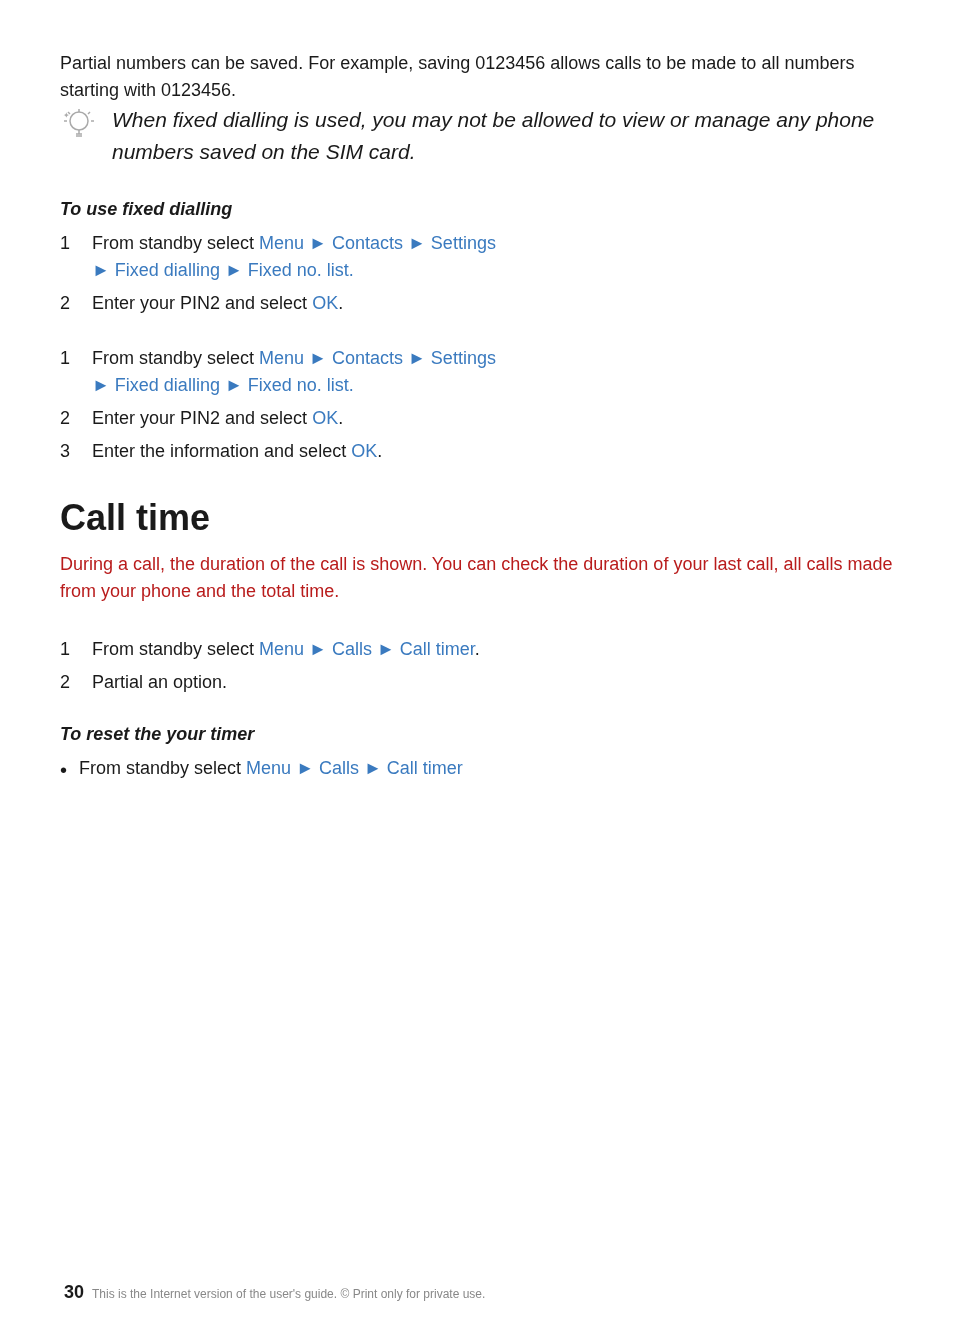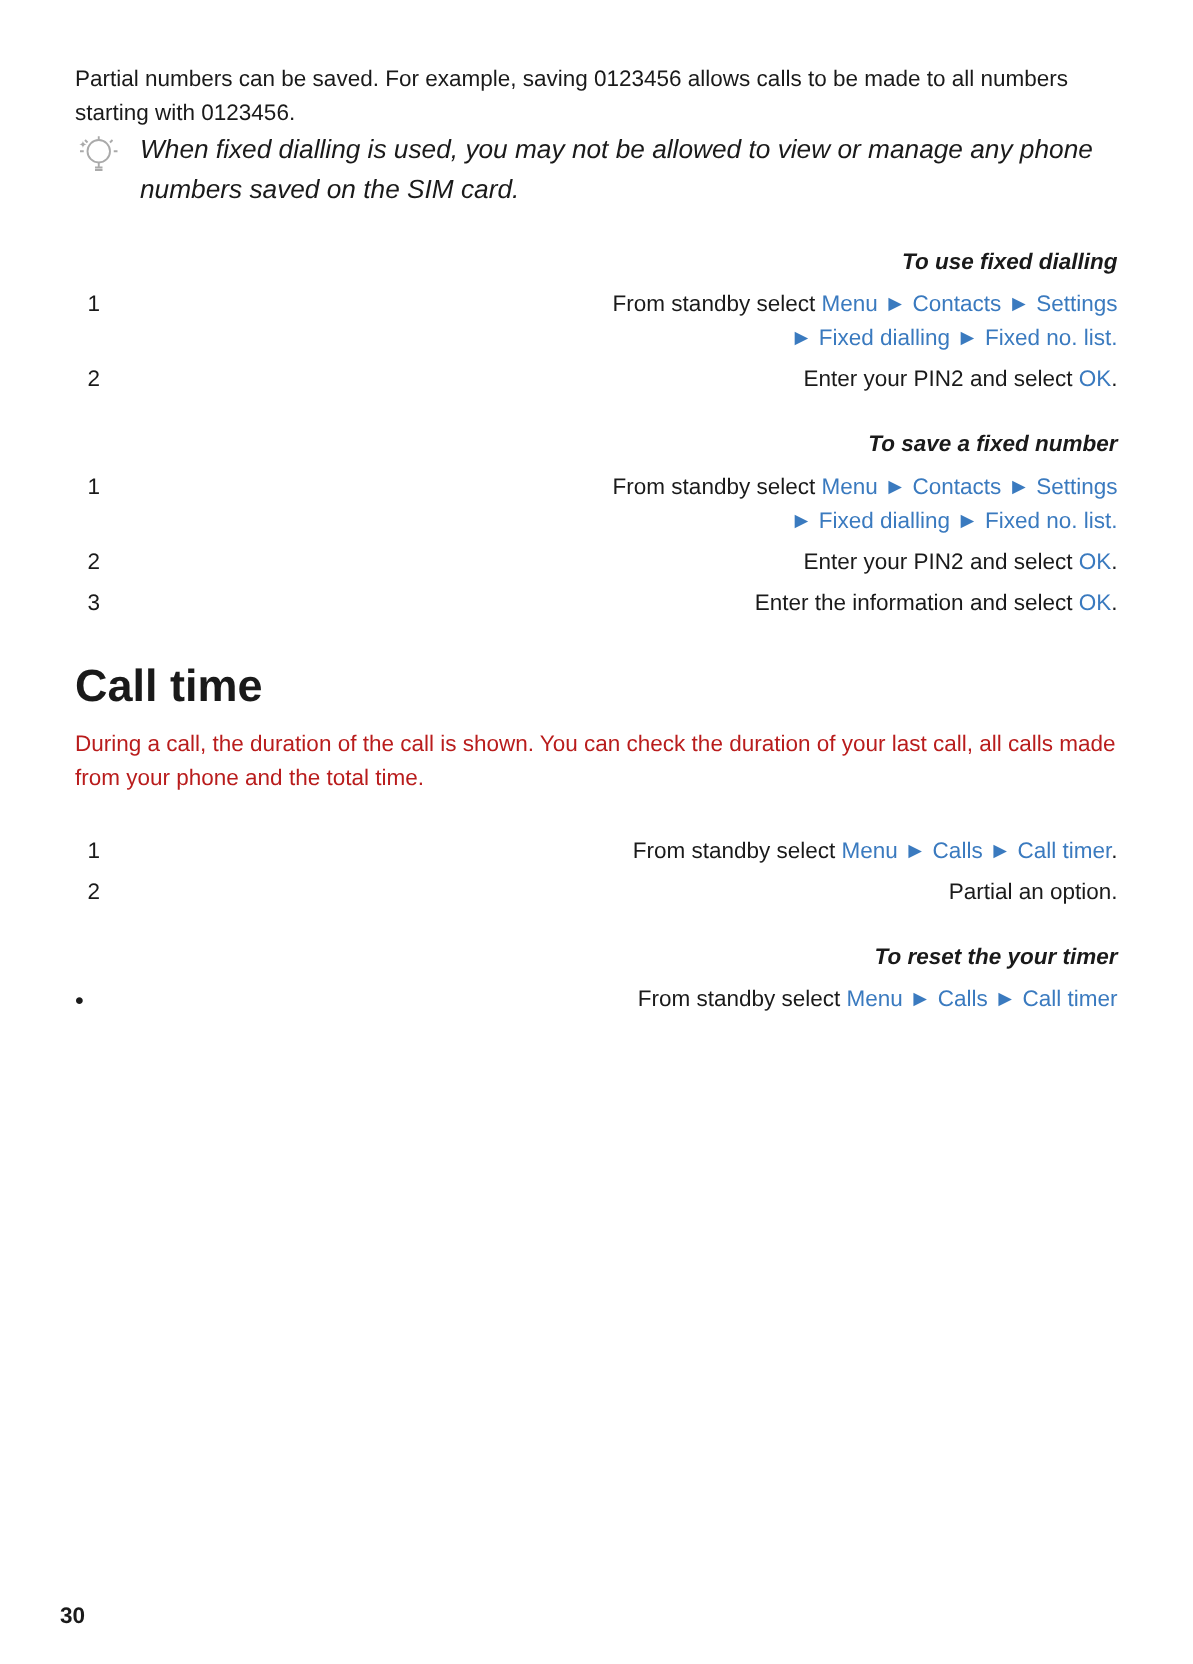--- a/index.html
+++ b/index.html
@@ -87,21 +87,20 @@
     }
 
     .sub-step {
       display: block;
       color: #3a7abf;
       margin-left: 0;
     }
 
     .section-divider {
       margin-bottom: 16px;
-      text-align: right;
     }
 
     .bullet-list {
       list-style: none;
       margin-bottom: 28px;
     }
 
     .bullet-list li {
       display: flex;
       gap: 12px;
@@ -128,21 +127,21 @@
     .call-time-desc {
       font-size: 18px;
       line-height: 1.5;
       color: #b91c1c;
       margin-bottom: 31px;
     }
 
     .footer {
       position: absolute;
       bottom: 28px;
-      left: 48px;
+      left: 64px;
       right: 60px;
       display: flex;
       align-items: baseline;
       gap: 8px;
     }
 
     .page-number {
       font-size: 18px;
       font-weight: bold;
       color: #1a1a1a;
@@ -190,21 +189,20 @@
       </span>
     </li>
     <li>
       <span class="step-num">2</span>
       <span class="step-content">Enter your PIN2 and select <span class="nav-link">OK</span>.</span>
     </li>
   </ol>
 </div>
 
 <div class="section-divider">
-  <p class="section-heading">To save a fixed number</p>
   <ol class="steps">
     <li>
       <span class="step-num">1</span>
       <span class="step-content">
         From standby select <span class="nav-link">Menu</span> <span class="nav-arrow">►</span> <span class="nav-link">Contacts</span> <span class="nav-arrow">►</span> <span class="nav-link">Settings</span><br>
         <span class="sub-step"><span class="nav-arrow">►</span> <span class="nav-link">Fixed dialling</span> <span class="nav-arrow">►</span> <span class="nav-link">Fixed no. list</span>.</span>
       </span>
     </li>
     <li>
       <span class="step-num">2</span>
@@ -242,13 +240,14 @@
       <span class="bullet-dot">•</span>
       <span class="step-content">
         From standby select <span class="nav-link">Menu</span> <span class="nav-arrow">►</span> <span class="nav-link">Calls</span> <span class="nav-arrow">►</span> <span class="nav-link">Call timer</span><br>
       </span>
     </li>
   </ul>
 </div>
 
 <div class="footer">
   <span class="page-number">30</span>
+  <span class="footer-text">This is the Internet version of the user's guide. © Print only for private use.</span>
 </div>
 
 </body></html>

